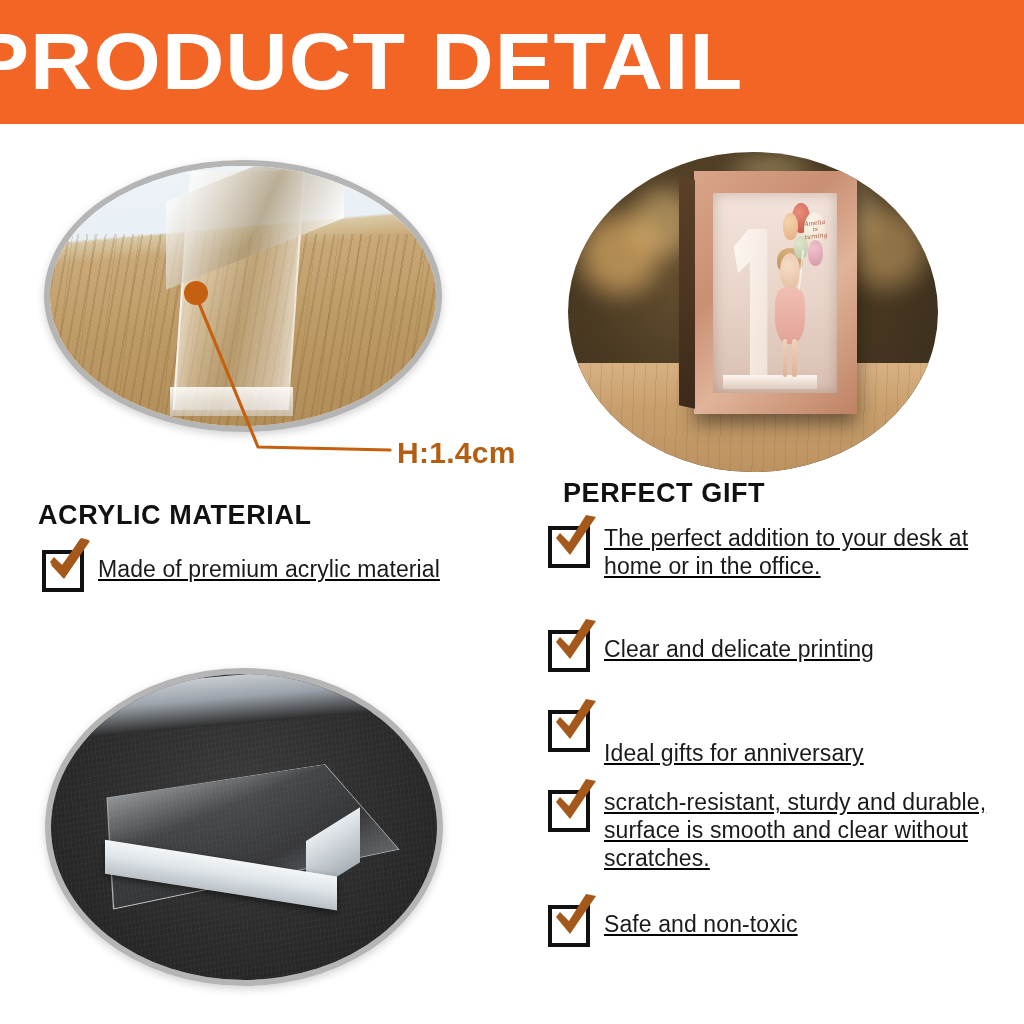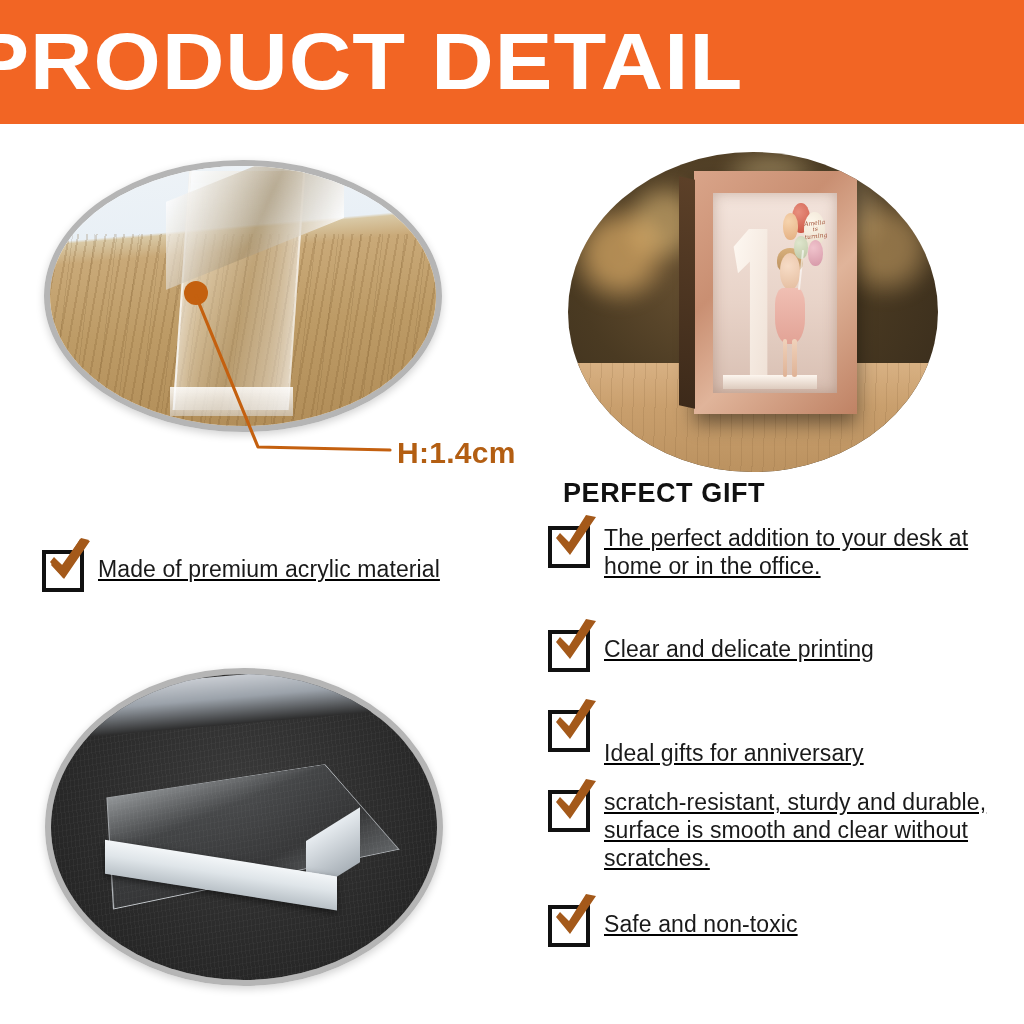--- a/index.html
+++ b/index.html
@@ -269,20 +269,21 @@
     <div class="slab-right"></div>
     <div class="slab-front"></div>
   </div>
 
   <svg class="callout-svg">
     <circle cx="196" cy="293" r="12" fill="#C4600F"></circle>
     <path d="M196,296 L258,447 L390,450" fill="none" stroke="#C4600F" stroke-width="3.2" stroke-linecap="round" stroke-linejoin="round"></path>
   </svg>
   <div class="callout-label">H:1.4cm</div>
 
+  <div class="section-title" id="title-acrylic">ACRYLIC MATERIAL</div>
 
   <div class="feature" id="feature-acrylic-1">
     <div class="checkbox">
       <svg viewBox="0 0 52 54">
         <path d="M7,27 L19,40 L45,2 L37,0 L18,27 L11,21 Z" fill="#A4591A"></path>
         <path d="M6,24 L20,41 L46,3 L36,1 L19,28 L10,19 Z" fill="#A4591A"></path>
       </svg>
     </div>
     <div class="feature-text">Made of premium acrylic material</div>
   </div>

